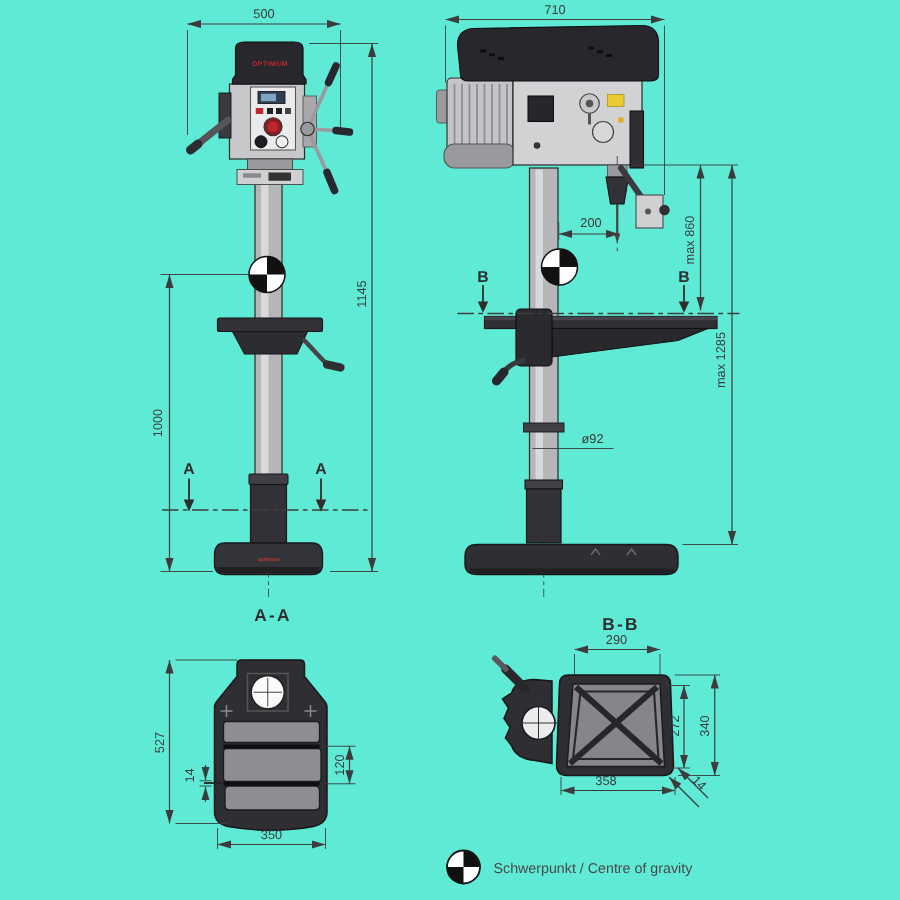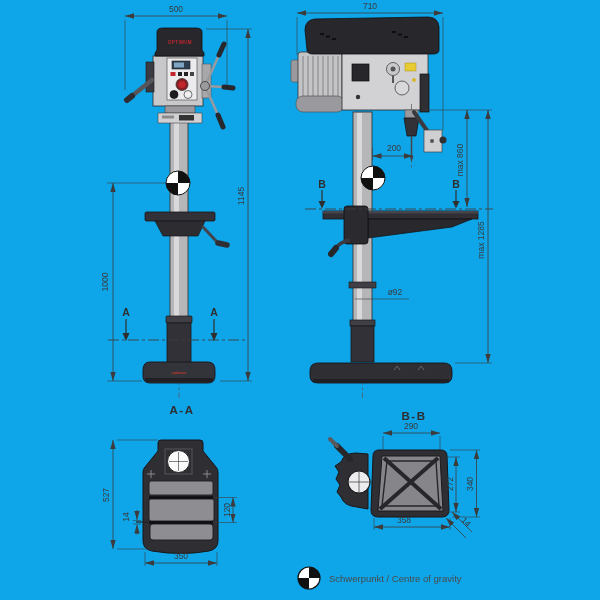--- a/index.html
+++ b/index.html
@@ -1,17 +1,17 @@
 <!DOCTYPE html>
 <html><head>
 <meta charset="utf-8">
 <title>Technical Drawing</title>
 <style>
   html,body{margin:0;padding:0;background:#fff;}
-  .sheet{position:relative;width:600px;height:600px;background:#0ea5e9;overflow:hidden;
+  .sheet{position:relative;width:600px;height:600px;background:#5eead4;overflow:hidden;
          font-family:"Liberation Sans",sans-serif;text-align:right;}
   svg{display:block;}
   svg text{font-family:"Liberation Sans",sans-serif;fill:#3a3a3a;}
   .dim{font-size:8.5px;}
   .marker{font-size:10.5px;font-weight:bold;fill:#2e2e2e;}
   .vtitle{font-size:11.5px;font-weight:bold;letter-spacing:1.5px;fill:#2e2e2e;}
   .legend-text{font-size:9.5px;fill:#4a4a4a;}
   .brand{font-size:4.5px;font-weight:bold;fill:#c0272d;letter-spacing:.4px;}
   .brand-sm{font-size:3.5px;font-weight:bold;fill:#c0392b;}
   .dln{stroke:#3c3c3c;stroke-width:0.8;fill:none;}

